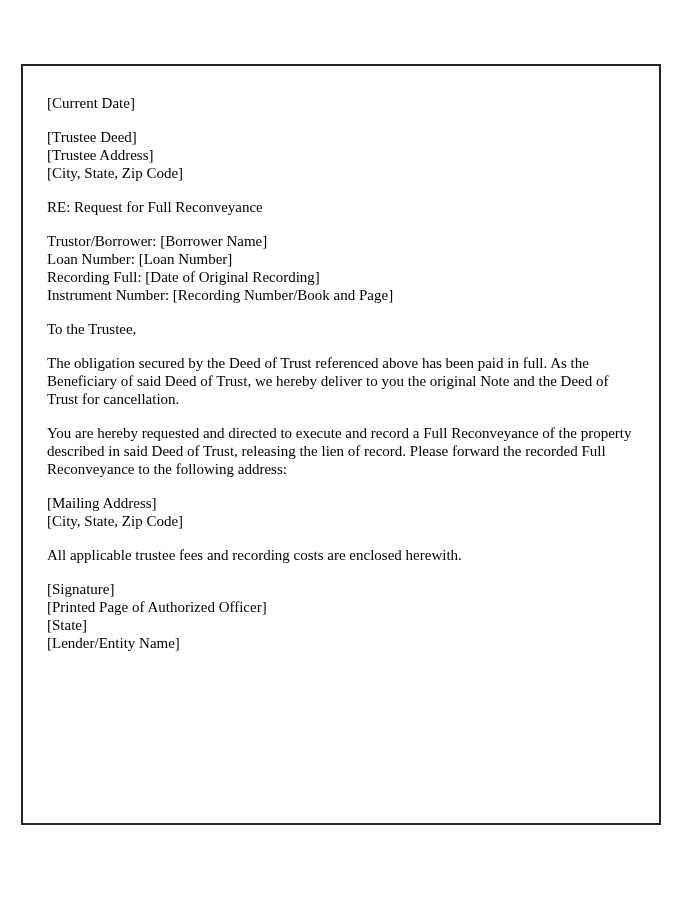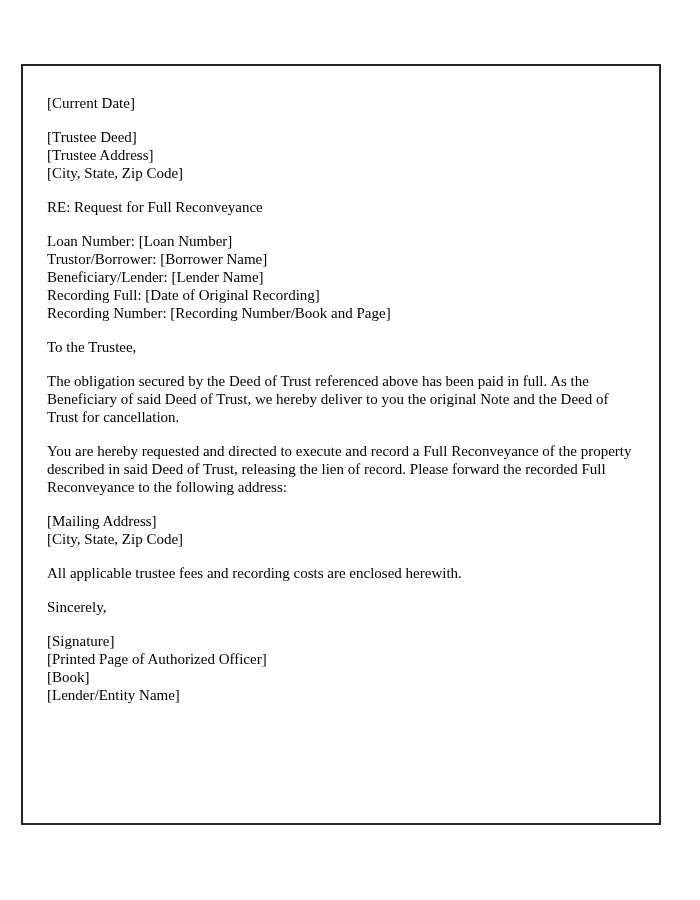--- a/index.html
+++ b/index.html
@@ -53,43 +53,41 @@
 
     <div class="block">
       <div class="line">[Trustee Deed]</div>
       <div class="line">[Trustee Address]</div>
       <div class="line">[City, State, Zip Code]</div>
     </div>
 
     <p class="bold">RE: Request for Full Reconveyance</p>
 
     <div class="block">
+      <div class="line"><span class="bold">Trustor/Borrower:</span> <span>[Borrower Name]</span></div>
       <div class="line"><span class="bold">Loan Number:</span> <span>[Loan Number]</span></div>
-      <div class="line"><span class="bold">Trustor/Borrower:</span> <span>[Borrower Name]</span></div>
-      <div class="line"><span class="bold">Beneficiary/Lender:</span> <span>[Lender Name]</span></div>
       <div class="line"><span class="bold">Recording Full:</span> <span>[Date of Original Recording]</span></div>
-      <div class="line"><span class="bold">Recording Number:</span> <span>[Recording Number/Book and Page]</span></div>
+      <div class="line"><span class="bold">Instrument Number:</span> <span>[Recording Number/Book and Page]</span></div>
     </div>
 
     <p>To the Trustee,</p>
 
     <p>The obligation secured by the Deed of Trust referenced above has been paid in full. As the Beneficiary of said Deed of Trust, we hereby deliver to you the original Note and the Deed of Trust for cancellation.</p>
 
     <p>You are hereby requested and directed to execute and record a Full Reconveyance of the property described in said Deed of Trust, releasing the lien of record. Please forward the recorded Full Reconveyance to the following address:</p>
 
     <div class="block">
       <div class="line">[Mailing Address]</div>
       <div class="line">[City, State, Zip Code]</div>
     </div>
 
     <p>All applicable trustee fees and recording costs are enclosed herewith.</p>
 
-    <p>Sincerely,</p>
 
     <div class="block">
       <div class="line">[Signature]</div>
       <div class="line">[Printed Page of Authorized Officer]</div>
-      <div class="line">[Book]</div>
+      <div class="line">[State]</div>
       <div class="line">[Lender/Entity Name]</div>
     </div>
 
   </div>
 </div>
 
 </body></html>

